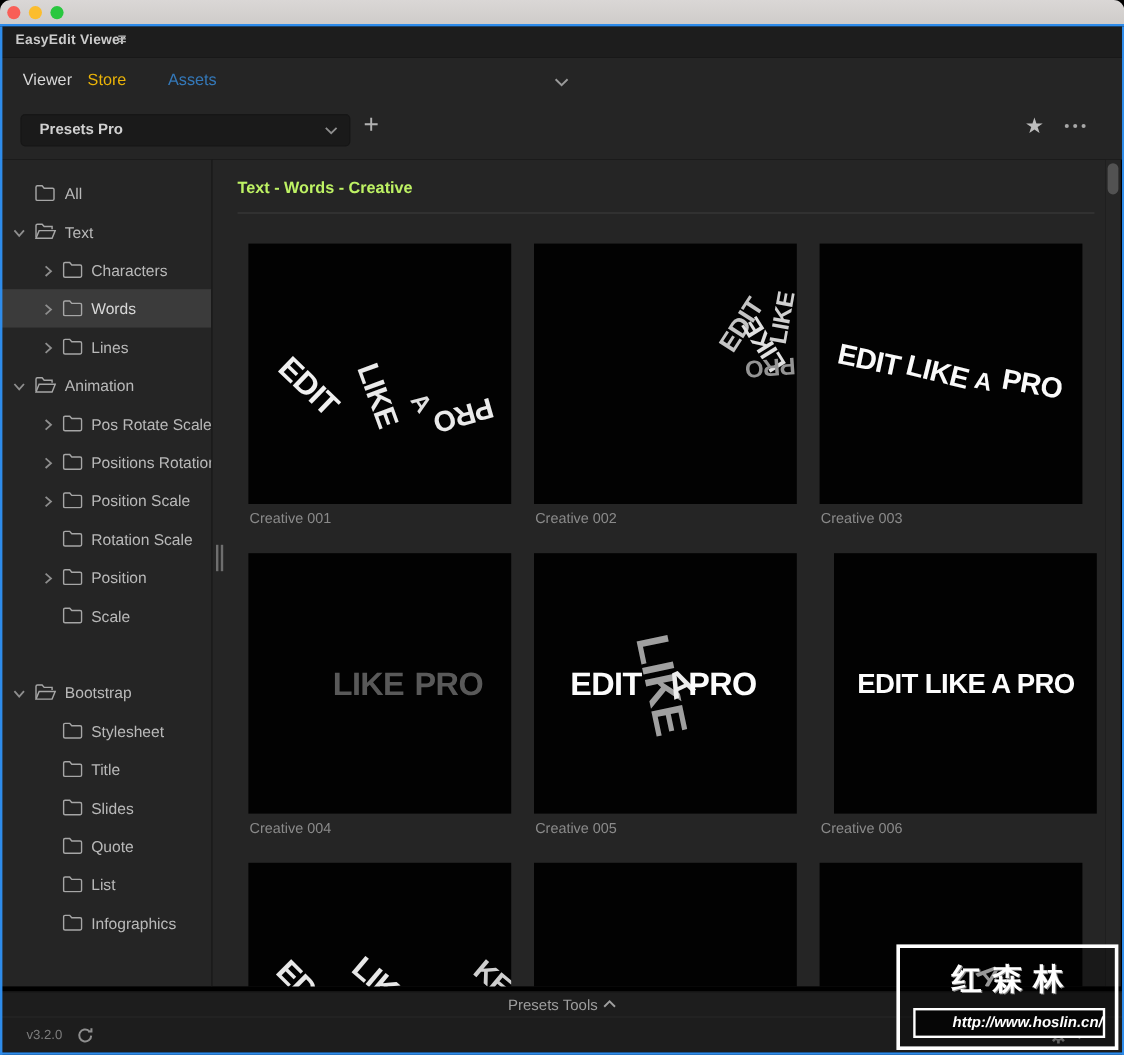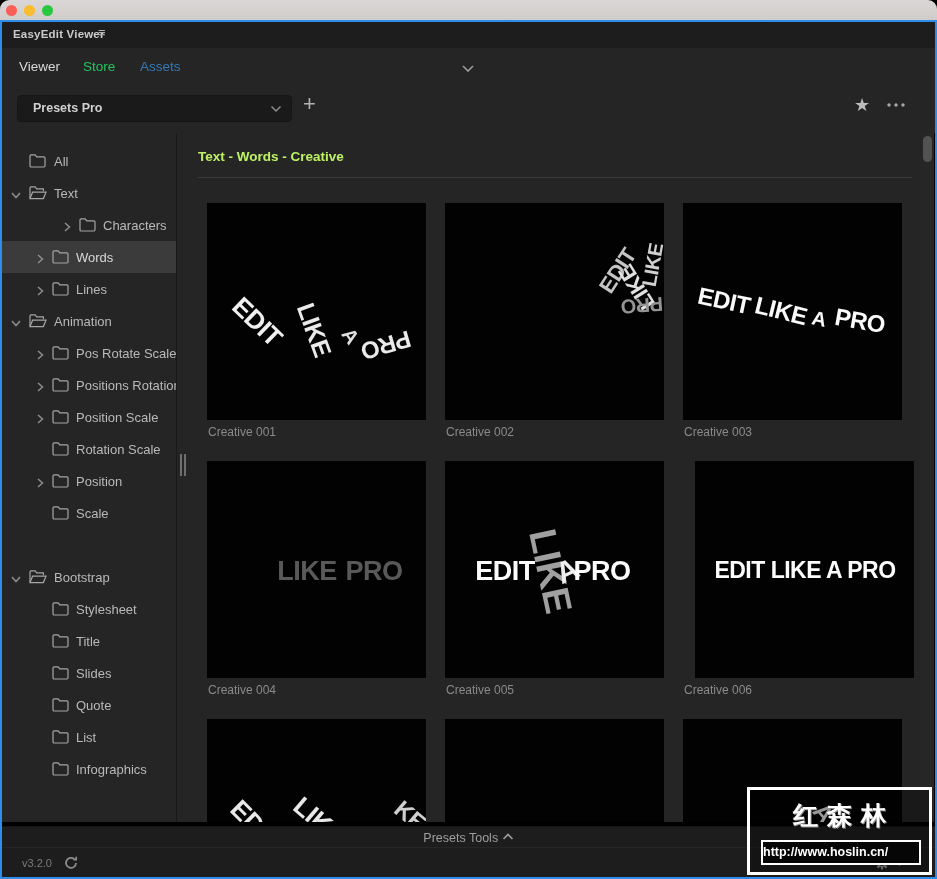--- a/index.html
+++ b/index.html
@@ -55,21 +55,21 @@
   #tools-bar{left:0;top:826px;width:937px;height:25px;background:#1d1d1d;border-top:1px solid #141414;box-sizing:border-box;z-index:40}
   #tools-toggle{position:absolute;left:0;right:0;top:4px;text-align:center;font-size:12.5px;color:#9e9e9e}
   #statusbar{left:0;top:847px;width:937px;height:30px;background:#1d1d1d;border-top:1px solid #262626;box-sizing:border-box;z-index:40}
   #version{position:absolute;left:22px;top:9px;font-size:11px;color:#7c7c7c}
   #refresh-btn{position:absolute;left:63px;top:7px}
   #settings-cluster{position:absolute;left:874px;top:7px;width:40px;height:16px}
 
   
   #watermark{left:747px;top:787px;width:185px;height:88px;border:3px solid #fff;box-sizing:border-box;background:rgba(0,0,0,.3);z-index:100}
   #wm-title{position:absolute;left:0;right:0;top:9px;text-align:center;font-size:25px;font-weight:bold;color:#fff;letter-spacing:9px;text-indent:9px;text-shadow:1px 1px 0 #8a8a8a}
-  #wm-url{position:absolute;left:11px;top:50px;width:156px;height:21px;border:2px solid #fff;background:#060606;color:#fff;font-weight:bold;font-size:12.5px;line-height:21px;text-align:left;white-space:nowrap}
+  #wm-url{position:absolute;left:11px;top:50px;width:156px;height:21px;border:2px solid #fff;background:#060606;color:#fff;font-weight:bold;font-style:italic;font-size:12.5px;line-height:21px;text-align:right;white-space:nowrap}
 </style>
 </head>
 <body>
 
 <div id="titlebar" class="abs">
   <span class="tlight" style="left:6px;background:#f95f57"></span>
   <span class="tlight" style="left:24px;background:#fbbd2e"></span>
   <span class="tlight" style="left:42px;background:#29c73f"></span>
 </div>
 
@@ -78,21 +78,21 @@
 <div class="abs blue-border" style="left:935px;top:22px;width:2px;height:857px"></div>
 <div class="abs blue-border" style="left:0;top:877px;width:937px;height:2px"></div>
 
 <div id="panel-header" class="abs">
   <span id="panel-title">EasyEdit Viewer</span>
   <span id="hamburger">≡</span>
 </div>
 
 <div id="tabbar" class="abs">
   <span class="tab" style="left:19px;color:#d8d8d8">Viewer</span>
-  <span class="tab" style="left:83px;color:#22c55e">Store</span>
+  <span class="tab" style="left:73px;color:#eab308">Store</span>
   <span class="tab" style="left:140px;color:#3478b8">Assets</span>
   <span id="tab-underline"></span>
   <svg class="abs" style="left:461px;top:16px" width="14" height="9">
       <polyline points="2,2 7,7 12,2" fill="none" stroke="#9a9a9a" stroke-width="1.6"></polyline>
     </svg>
 </div>
 
 <div id="toolbar" class="abs">
   <div id="preset-dd">
     <span class="val">Presets Pro</span>
@@ -120,21 +120,21 @@
     <div class="trow" style="top: 44px;">
     <span class="chev" style="left: 10px;"><svg width="12" height="12">
           <polyline points="2,4 6,8.5 10,4" fill="none" stroke="#8e8e8e" stroke-width="1.5"></polyline>
         </svg></span>
     <span class="fold" style="left: 29px;"><svg width="18" height="15">
           <path d="M1 13 V3 q0-1.2 1.2-1.2 h3.9 l1.7 2 h6.6 v2.2" fill="none" stroke="#a6a6a6" stroke-width="1.2"></path>
           <path d="M1 13.6 l2.6-6.4 h13.4 l-2.6 6.4 z" fill="none" stroke="#a6a6a6" stroke-width="1.2"></path>
         </svg></span>
     <span class="lbl" style="left: 54px;">Text</span>
   </div>
-    <div class="trow" style="top: 76px; margin-left: 27px;">
+    <div class="trow" style="top: 76px;">
     <span class="chev" style="left: 34px;"><svg width="12" height="12">
           <polyline points="4,2 8.5,6 4,10" fill="none" stroke="#8e8e8e" stroke-width="1.5"></polyline>
         </svg></span>
     <span class="fold" style="left: 52px;"><svg width="17" height="15">
           <path d="M1 13 V3 q0-1.2 1.2-1.2 h3.9 l1.7 2 h7 q1.2 0 1.2 1.2 v7.8 q0 1.2-1.2 1.2 H2.2 Q1 14 1 13 z" fill="none" stroke="#a6a6a6" stroke-width="1.2"></path>
         </svg></span>
     <span class="lbl" style="left: 76px;">Characters</span>
   </div>
     <div class="trow sel" style="top: 108px;">
     <span class="chev" style="left: 34px;"><svg width="12" height="12">

